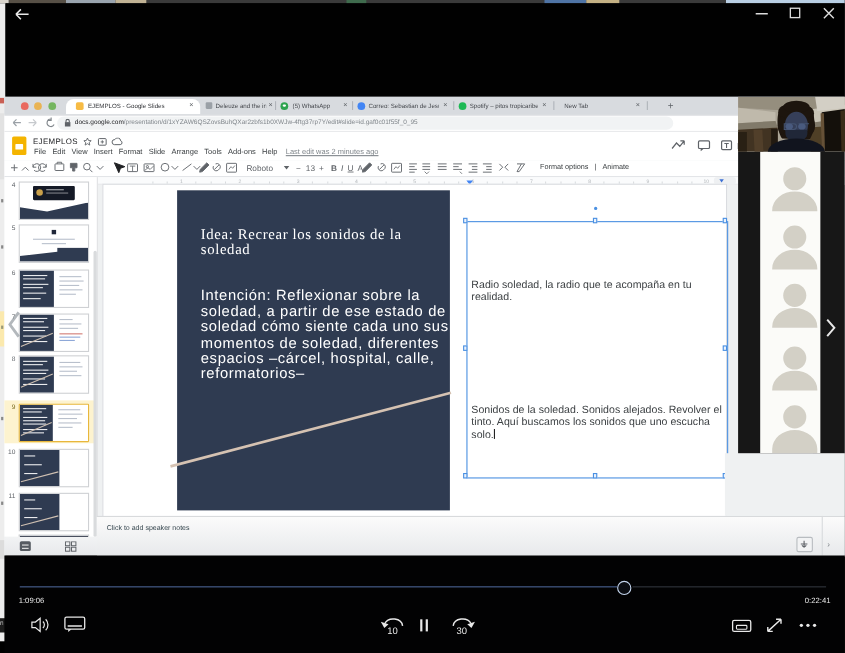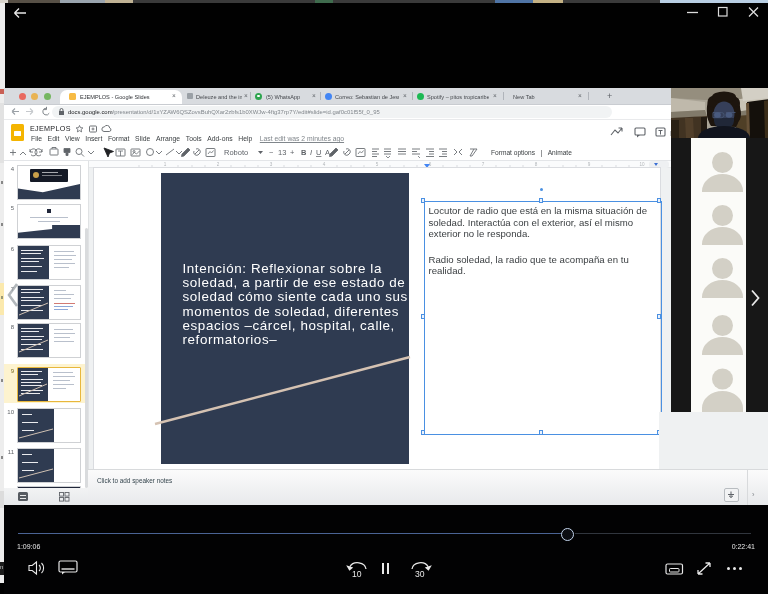--- a/index.html
+++ b/index.html
@@ -327,36 +327,37 @@
   </svg>
 
   <div class="abs" id="canvas" style="left:89px;top:78.5px;width:566px;height:303px;background:#fff;border:1px solid #dadce0;"></div>
 
   <div class="abs" style="left:157px;top:84.5px;width:248px;height:291.5px;background:#2f3b51;"></div>
 
   <svg class="abs" style="left:148px;top:264px;" width="260px" height="74px" viewBox="0 0 260 74">
     <path d="M3 72 L258 5" stroke="#d5c2b2" stroke-width="2.4" fill="none"></path>
   </svg>
 
+  <div class="abs" style="left:178.5px;top:117.5px;font-family:'Liberation Serif',serif;font-size:13.4px;line-height:14.2px;letter-spacing:0.6px;color:#fff;white-space:nowrap;">Idea: Recrear los sonidos de la<br>soledad</div>
   <div class="abs" style="left:178.5px;top:174px;font-family:Liberation Sans, sans-serif;font-size:13.4px;line-height:14.2px;letter-spacing:0.6px;color:#fff;white-space:nowrap;">Intención: Reflexionar sobre la<br>soledad, a partir de ese estado de<br>soledad cómo siente cada uno sus<br>momentos de soledad, diferentes<br>espacios –cárcel, hospital, calle,<br>reformatorios–</div>
 
   <div class="abs" style="left:419.5px;top:113px;width:236px;height:232px;border:1px solid #4a90e2;"></div>
   <style>.hd{position:absolute;width:4.5px;height:4.5px;background:#eaf2fd;border:1px solid #4a90e2;box-sizing:border-box;}</style>
   <div class="hd" style="left:416.5px;top:110px;"></div>
   <div class="hd" style="left:534.5px;top:110px;"></div>
   <div class="hd" style="left:652.5px;top:110px;"></div>
   <div class="hd" style="left:416.5px;top:226px;"></div>
   <div class="hd" style="left:652.5px;top:226px;"></div>
   <div class="hd" style="left:416.5px;top:342px;"></div>
   <div class="hd" style="left:534.5px;top:342px;"></div>
   <div class="hd" style="left:652.5px;top:342px;"></div>
   <div class="abs" style="left:535.5px;top:100px;width:3px;height:3px;border-radius:50%;background:#4a90e2;"></div>
 
-  <div class="abs" style="left:424.5px;top:117px;font-size:9.6px;line-height:11.7px;letter-spacing:0.03px;color:#3c4043;white-space:nowrap;">Locutor de radio que está en la misma situación de<br>soledad. Interactúa con el exterior, así el mismo<br>exterior no le responda.</div>
   <div class="abs" style="left:424.5px;top:165.5px;font-size:9.6px;line-height:11.7px;letter-spacing:0.03px;color:#3c4043;white-space:nowrap;">Radio soledad, la radio que te acompaña en tu<br>realidad.</div>
+  <div class="abs" style="left:424.5px;top:278.5px;font-size:9.6px;line-height:11.7px;letter-spacing:0.03px;color:#3c4043;white-space:nowrap;">Sonidos de la soledad. Sonidos alejados. Revolver el<br>tinto. Aquí buscamos los sonidos que uno escucha<br>solo.<span style="display:inline-block;width:1px;height:9px;background:#222;vertical-align:-1px;"></span></div>
 
   <div class="abs" style="left:84px;top:381px;width:680px;height:36px;background:linear-gradient(#fbfbfb,#e7e9eb);border-top:1px solid #d8dadc;"></div>
   <div class="abs" style="left:93px;top:388px;width:200px;height:9px;font-size:6.4px;line-height:9px;color:#37474f;">Click to add speaker notes</div>
 
   <div class="abs" style="left:0;top:400px;width:84px;height:17px;background:linear-gradient(#f2f3f4,#e7e9eb);"></div>
   <div class="abs" style="left:14px;top:404px;width:10px;height:9px;background:#565b61;border-radius:1.5px;"></div>
   <div class="abs" style="left:16px;top:406.5px;width:6px;height:1.5px;background:#e8e8e8;"></div>
   <div class="abs" style="left:16px;top:409.5px;width:6px;height:1.5px;background:#e8e8e8;"></div>
   <svg class="abs" style="left:55px;top:404px;" width="11" height="10" viewBox="0 0 11 10">
     <rect x="0.5" y="0.5" width="4" height="3.6" fill="none" stroke="#5f6368" stroke-width="0.9"></rect>

